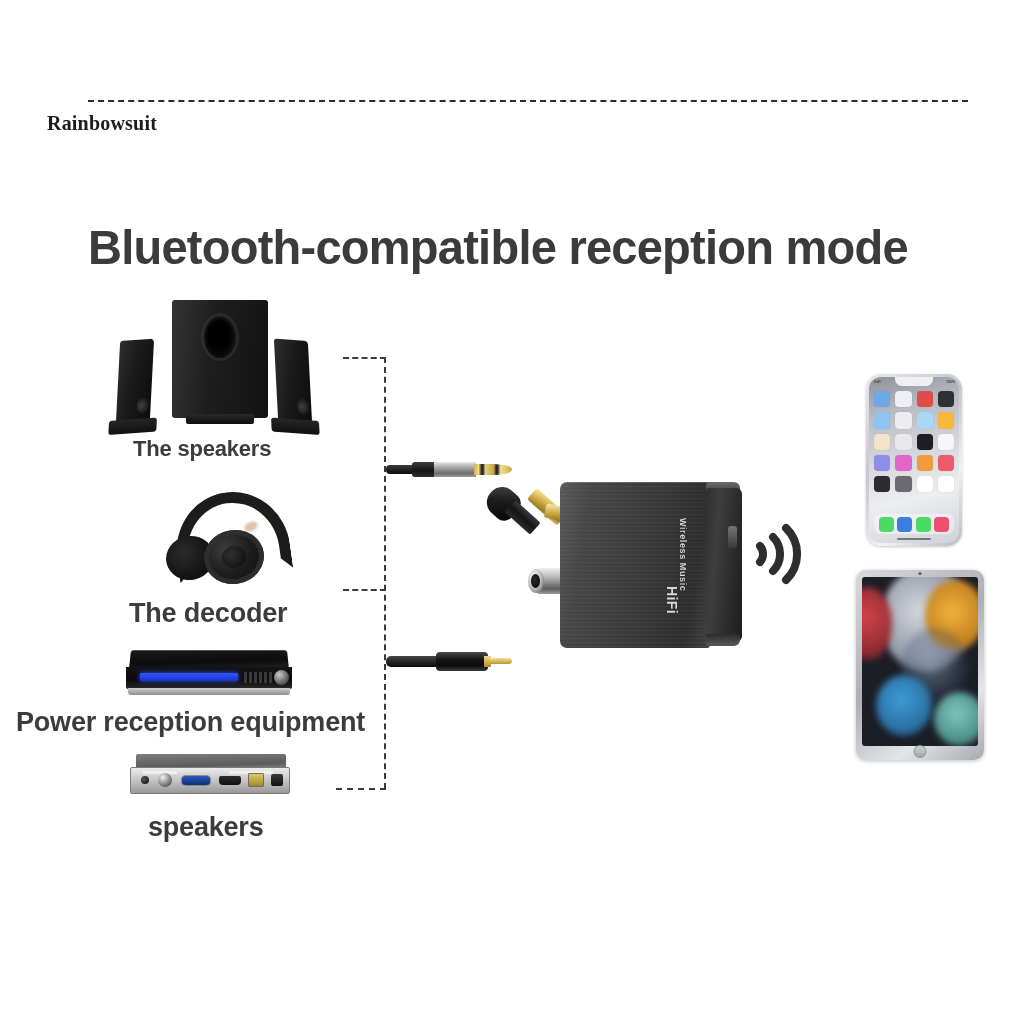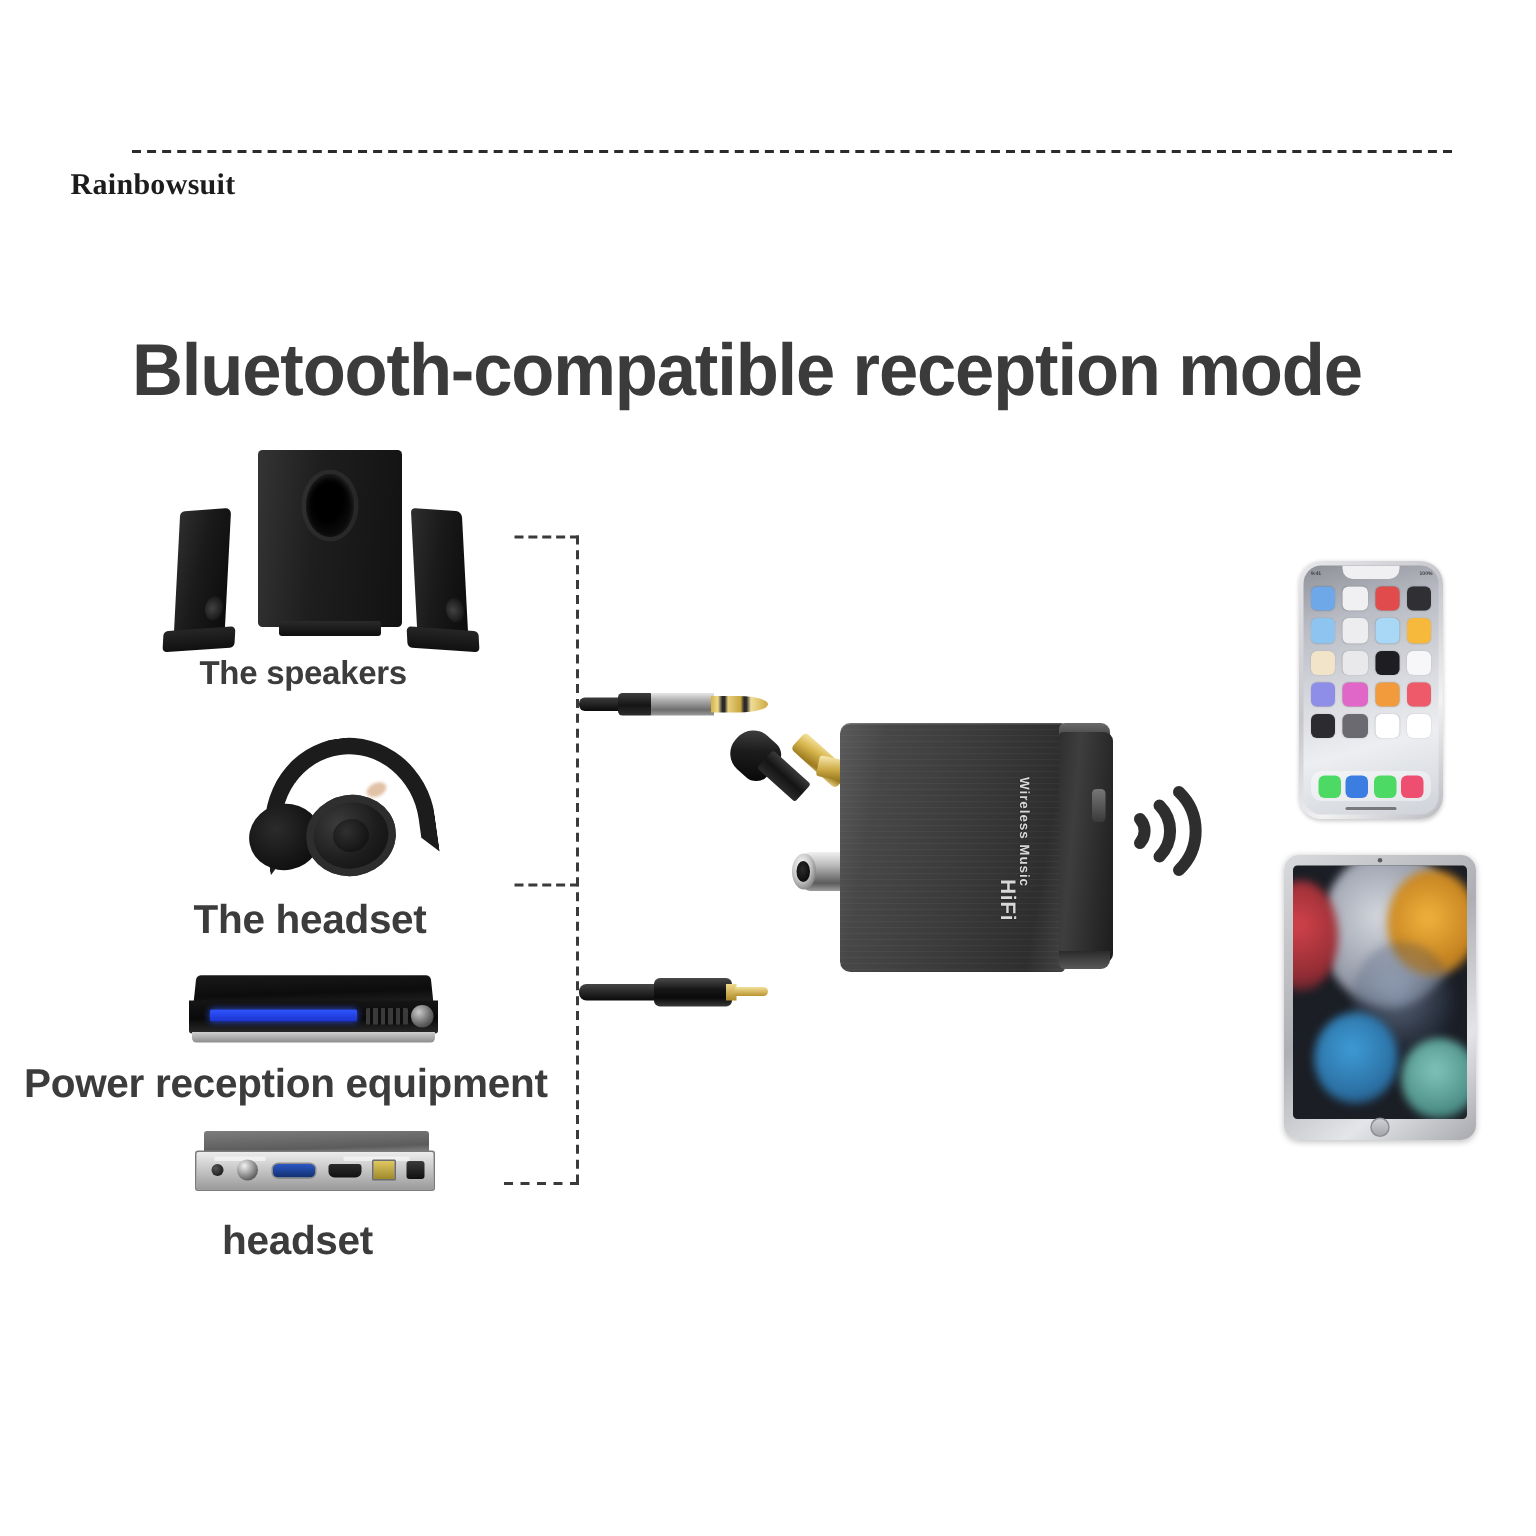--- a/index.html
+++ b/index.html
@@ -685,21 +685,21 @@
   </div>
 </div>
 <div class="dev-label" id="label-speakers">The speakers</div>
 
 <div id="headphones">
   <div id="hp-band"></div>
   <div class="hp-cup" id="hp-cup-back"></div>
   <div class="hp-cup" id="hp-cup-front"></div>
   <div id="hp-highlight"></div>
 </div>
-<div class="dev-label" id="label-headset">The headset</div>
+<div class="dev-label" id="label-headset">The decoder</div>
 
 <div id="amplifier">
   <div id="amp-top"></div>
   <div id="amp-face">
     <span id="amp-display"></span>
     <span id="amp-buttons"></span>
     <span id="amp-knob"></span>
   </div>
   <div id="amp-base"></div>
 </div>
@@ -711,21 +711,21 @@
     <span id="dec-label-l"></span>
     <span id="dec-label-r"></span>
     <span class="dec-port" id="dec-jack"></span>
     <span class="dec-port" id="dec-bnc"></span>
     <span class="dec-port" id="dec-vga"></span>
     <span class="dec-port" id="dec-hdmi"></span>
     <span class="dec-port" id="dec-rj45"></span>
     <span class="dec-port" id="dec-power"></span>
   </div>
 </div>
-<div class="dev-label" id="label-decoder">headset</div>
+<div class="dev-label" id="label-decoder">speakers</div>
 
 <div id="jack35">
   <span id="jack35-cable"></span>
   <span id="jack35-barrel"></span>
   <span id="jack35-shell"></span>
   <span id="jack35-tip"></span>
 </div>
 
 <div id="rca">
   <span id="rca-cable"></span>

